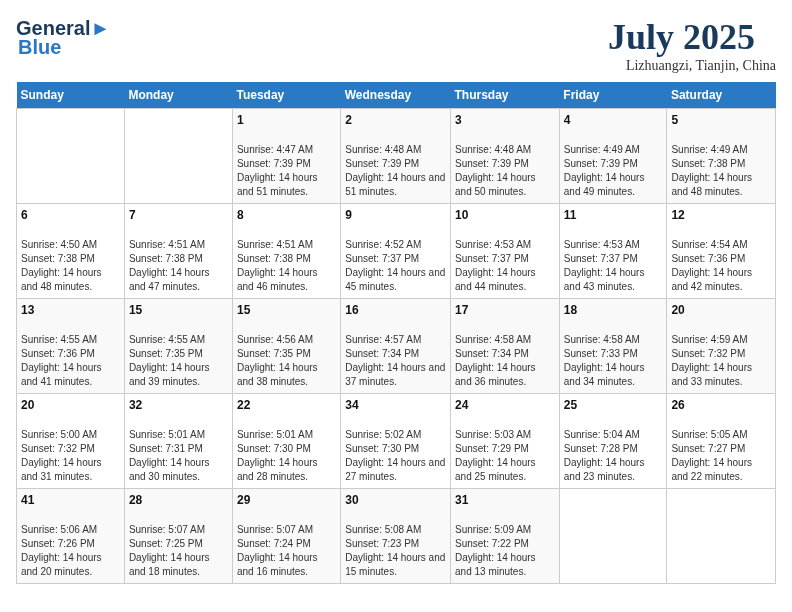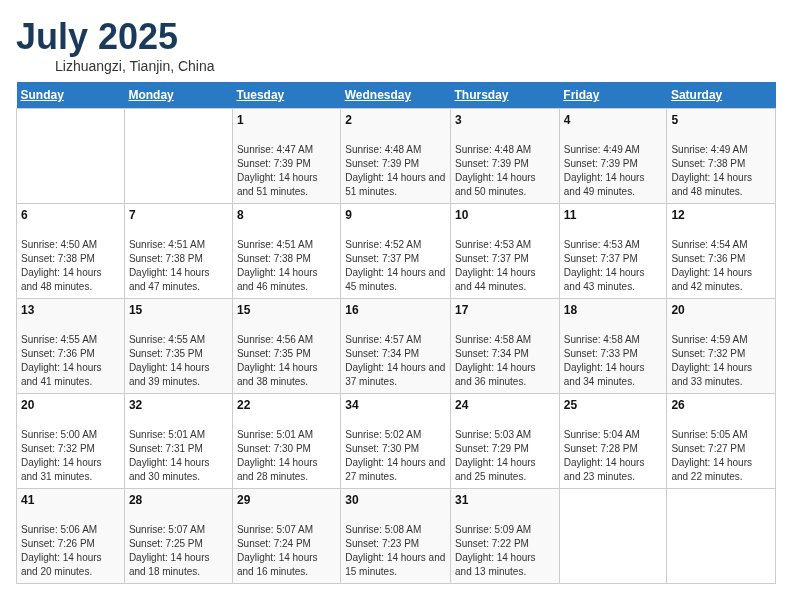--- a/index.html
+++ b/index.html
@@ -15,21 +15,22 @@
       justify-content: space-between;
       align-items: flex-start;
       margin-bottom: 8px;
     }
     .logo {
       display: flex;
       flex-direction: column;
       align-items: flex-start;
     }
     .title-block {
-      text-align: left;
+      text-align: center;
+      font-family: Liberation Serif, serif;
     }
     .month-title {
       font-size: 36px;
       font-weight: bold;
       color: #1a3a5c;
     }
     .location {
       font-size: 14px;
       color: #333;
       margin-left: 39px;
@@ -39,21 +40,20 @@
       border-collapse: collapse;
       font-size: 10.5px;
     }
     thead tr th {
       background: #2979c4;
       color: #fff;
       padding: 6px 4px;
       text-align: left;
       font-weight: bold;
       font-size: 12px;
-      text-decoration: underline;
     }
     tbody tr td {
       border: 1px solid #ccc;
       vertical-align: top;
       padding: 4px;
       width: 113px;
       min-height: 80px;
       background: #fff;
     }
     tbody tr:nth-child(odd) td {
@@ -72,20 +72,28 @@
       margin-top: 16px;
     }
     .empty-cell {
       background: #fff !important;
     }
   </style>
 </head>
 <body>
 
 <div class="header">
+  <div class="logo">
+    <div style="display:flex;align-items:center;gap:0px;">
+      <span style="font-size:20px;font-weight:bold;color:#1a3a5c;line-height:1.2;">
+        General<span style="color:#2979c4;">►</span>
+      </span>
+    </div>
+    <div style="font-size:20px;font-weight:bold;color:#2979c4;margin-left:2px;margin-top:-4px;">Blue</div>
+  </div>
   <div class="title-block">
     <div class="month-title">July 2025</div>
     <div class="location">Lizhuangzi, Tianjin, China</div>
   </div>
 </div>
 
 <table>
   <thead>
     <tr>
     <th>Sunday</th>

